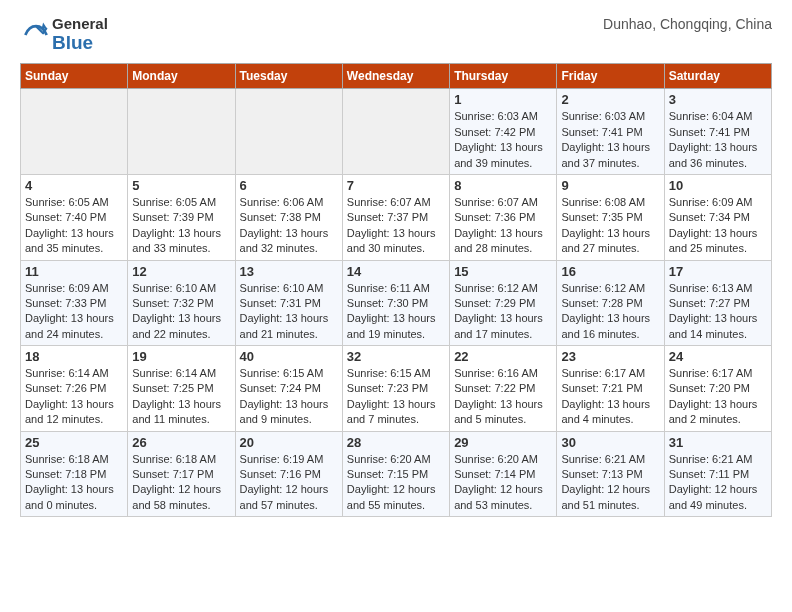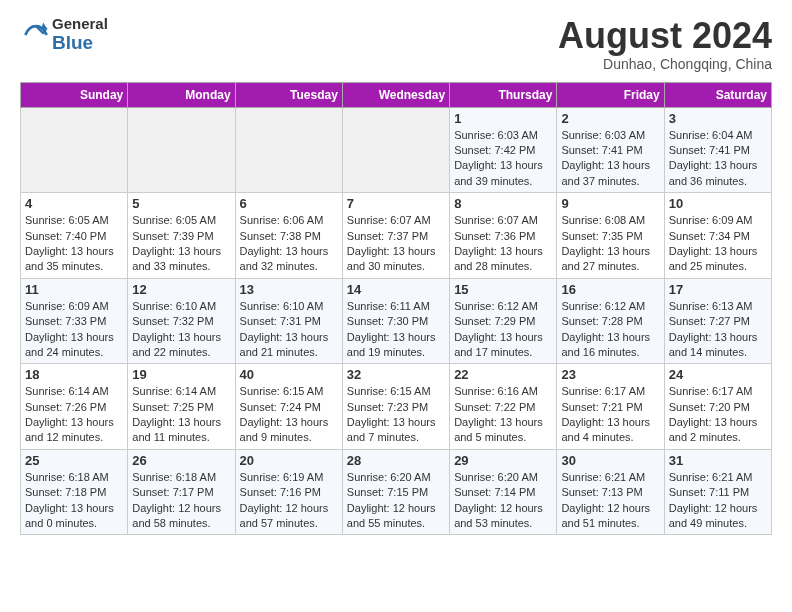--- a/index.html
+++ b/index.html
@@ -54,26 +54,26 @@
     .subtitle {
       font-size: 14px;
       color: #555;
     }
     table {
       width: 100%;
       border-collapse: collapse;
       table-layout: fixed;
     }
     thead tr th {
-      background-color: #a21caf;
+      background-color: #c2410c;
       color: #fff;
       font-size: 12px;
       font-weight: bold;
       padding: 5px 4px;
-      text-align: right;
+      text-align: left;
       border: 1px solid #aaa;
     }
     tbody tr td {
       border: 1px solid #ccc;
       vertical-align: top;
       padding: 3px 4px;
       font-size: 9.5px;
       color: #333;
       height: 80px;
       background: #fff;
@@ -111,21 +111,20 @@
         <path d="M6 18 Q10 8 18 8 Q26 8 30 18" stroke="#2c6fad" stroke-width="3" fill="none"></path>
         <path d="M18 8 L26 16 L30 10" stroke="#2c6fad" stroke-width="2.5" fill="none" stroke-linejoin="round"></path>
         <path d="M26 4 L30 10 L24 12 Z" fill="#2c6fad"></path>
       </svg>
       <div class="logo-text">
         <span class="logo-general">General</span>
         <span class="logo-blue">Blue</span>
       </div>
     </div>
     <div class="title-area">
-      <div class="month-title">August 2024</div>
       <div class="subtitle">Dunhao, Chongqing, China</div>
     </div>
   </div>
 
   <table>
     <thead>
       <tr>
         <th>Sunday</th>
         <th>Monday</th>
         <th>Tuesday</th>

